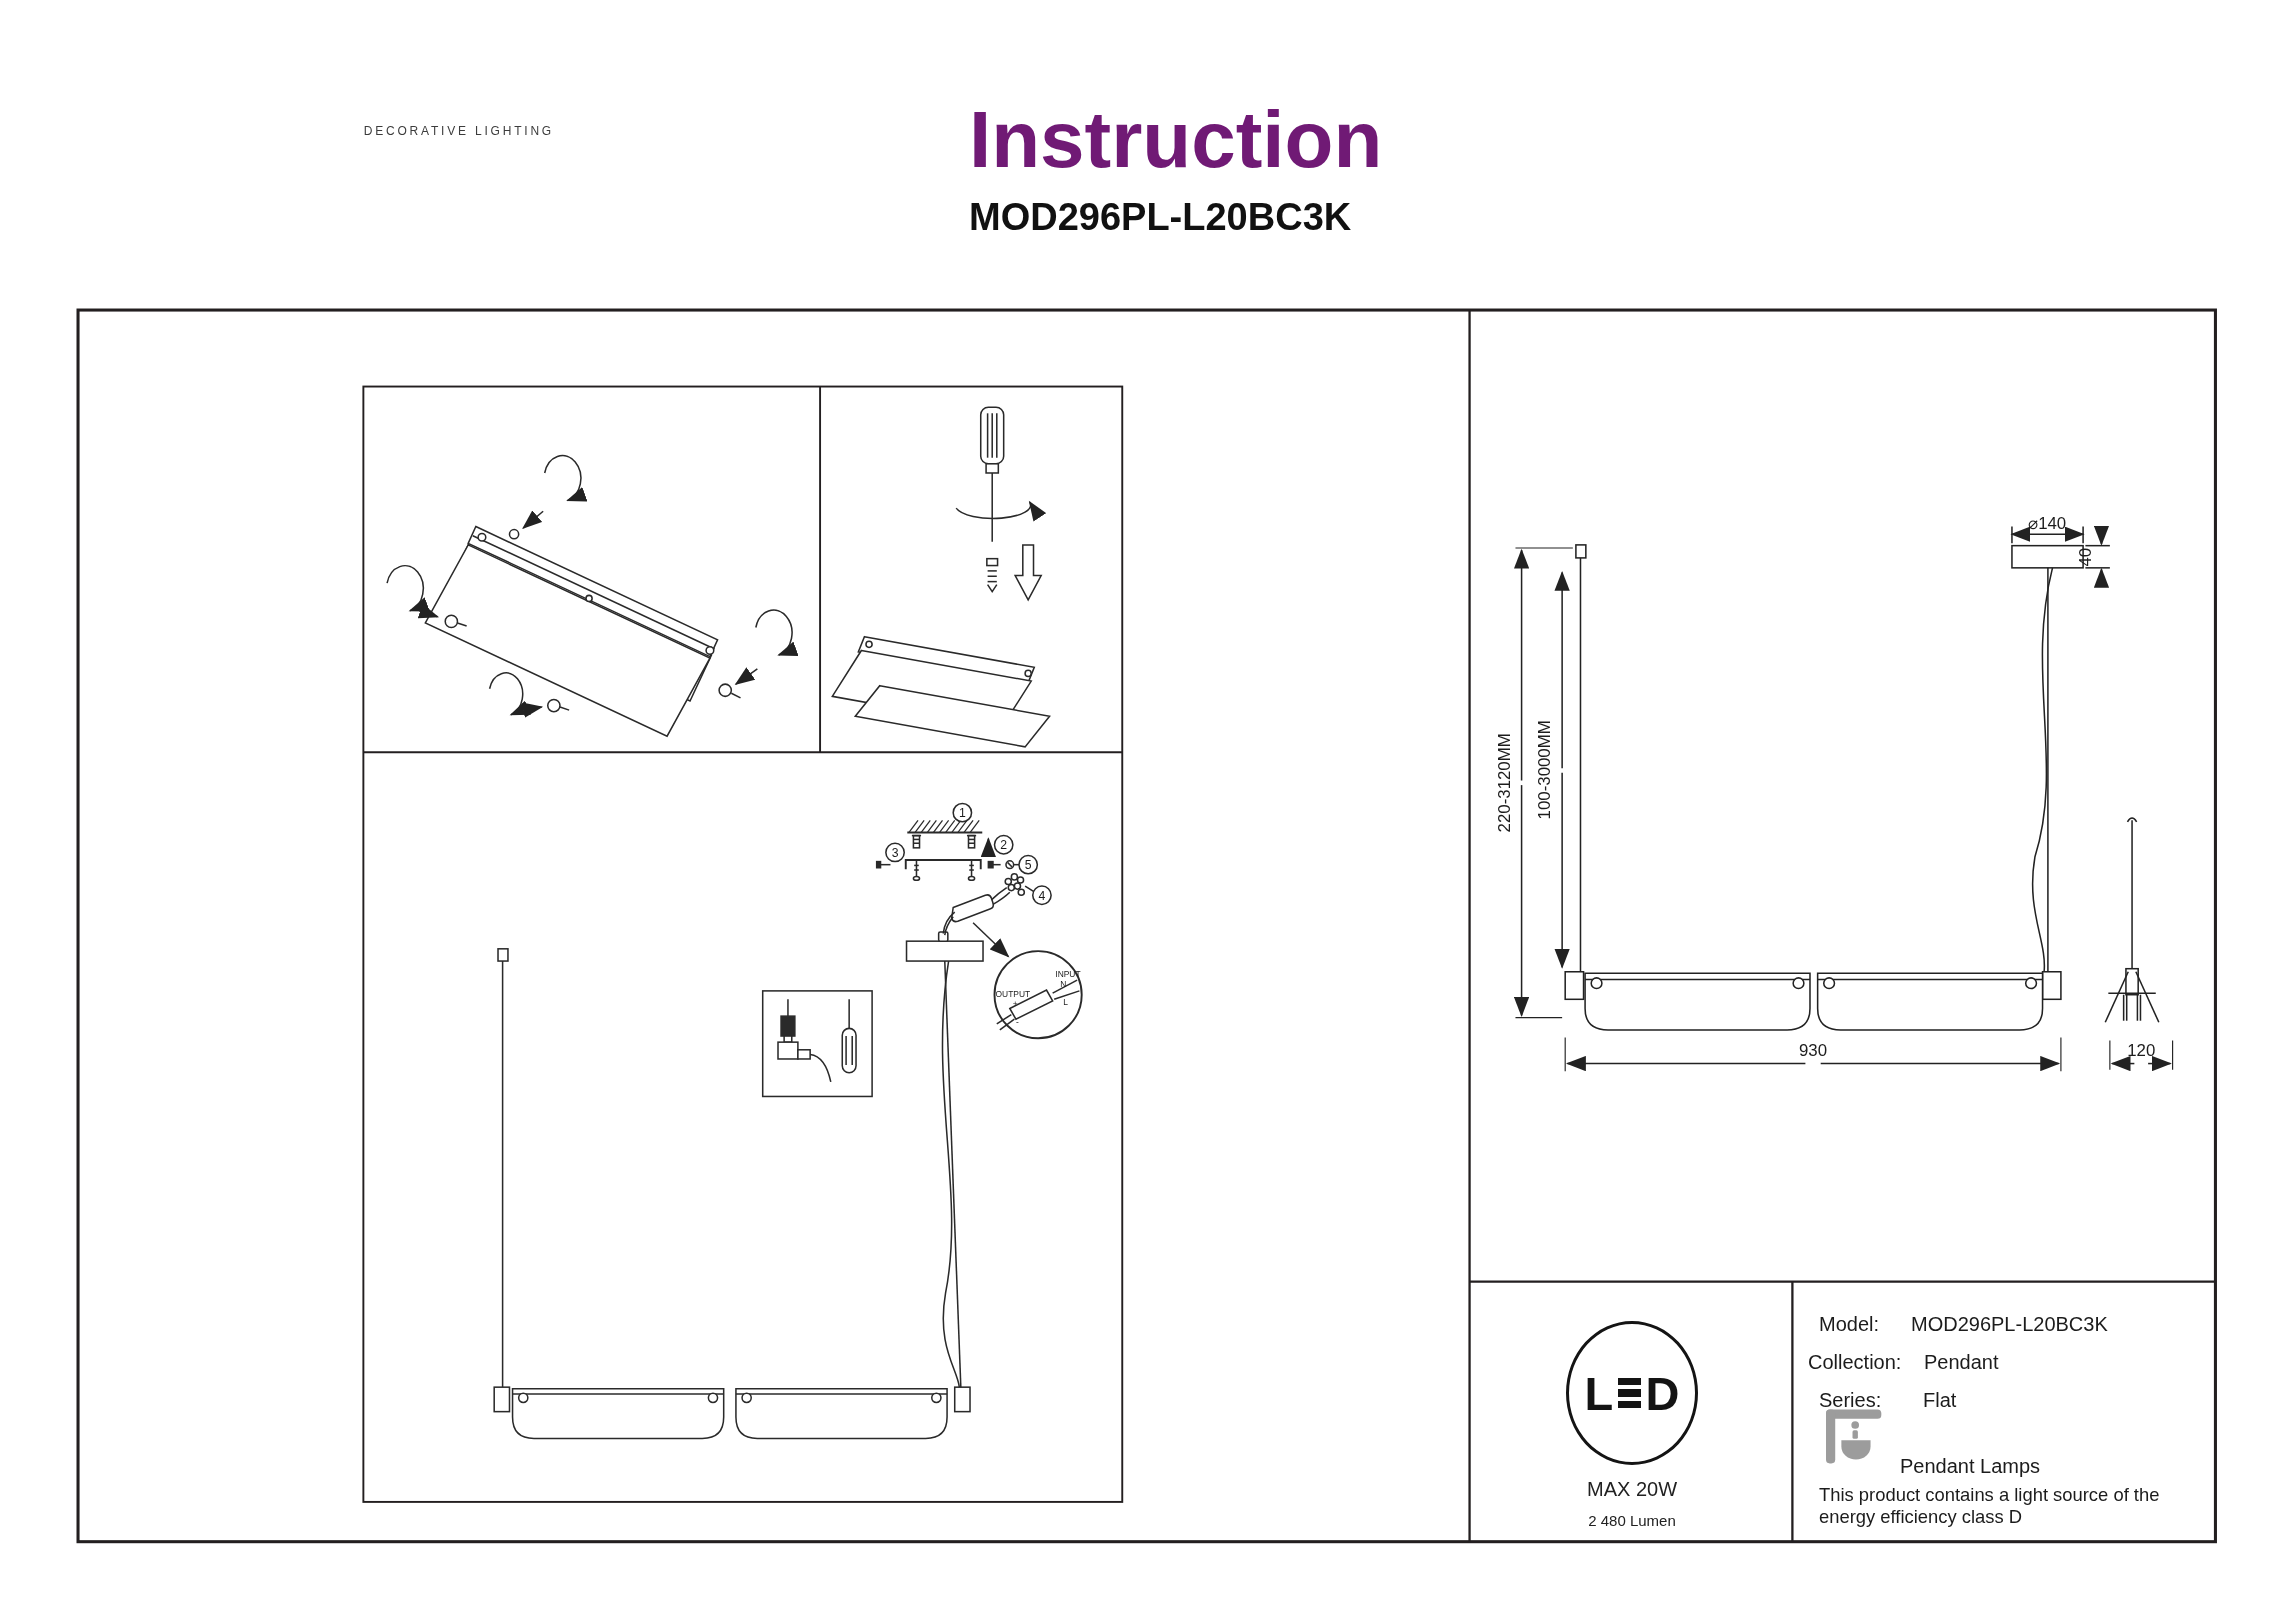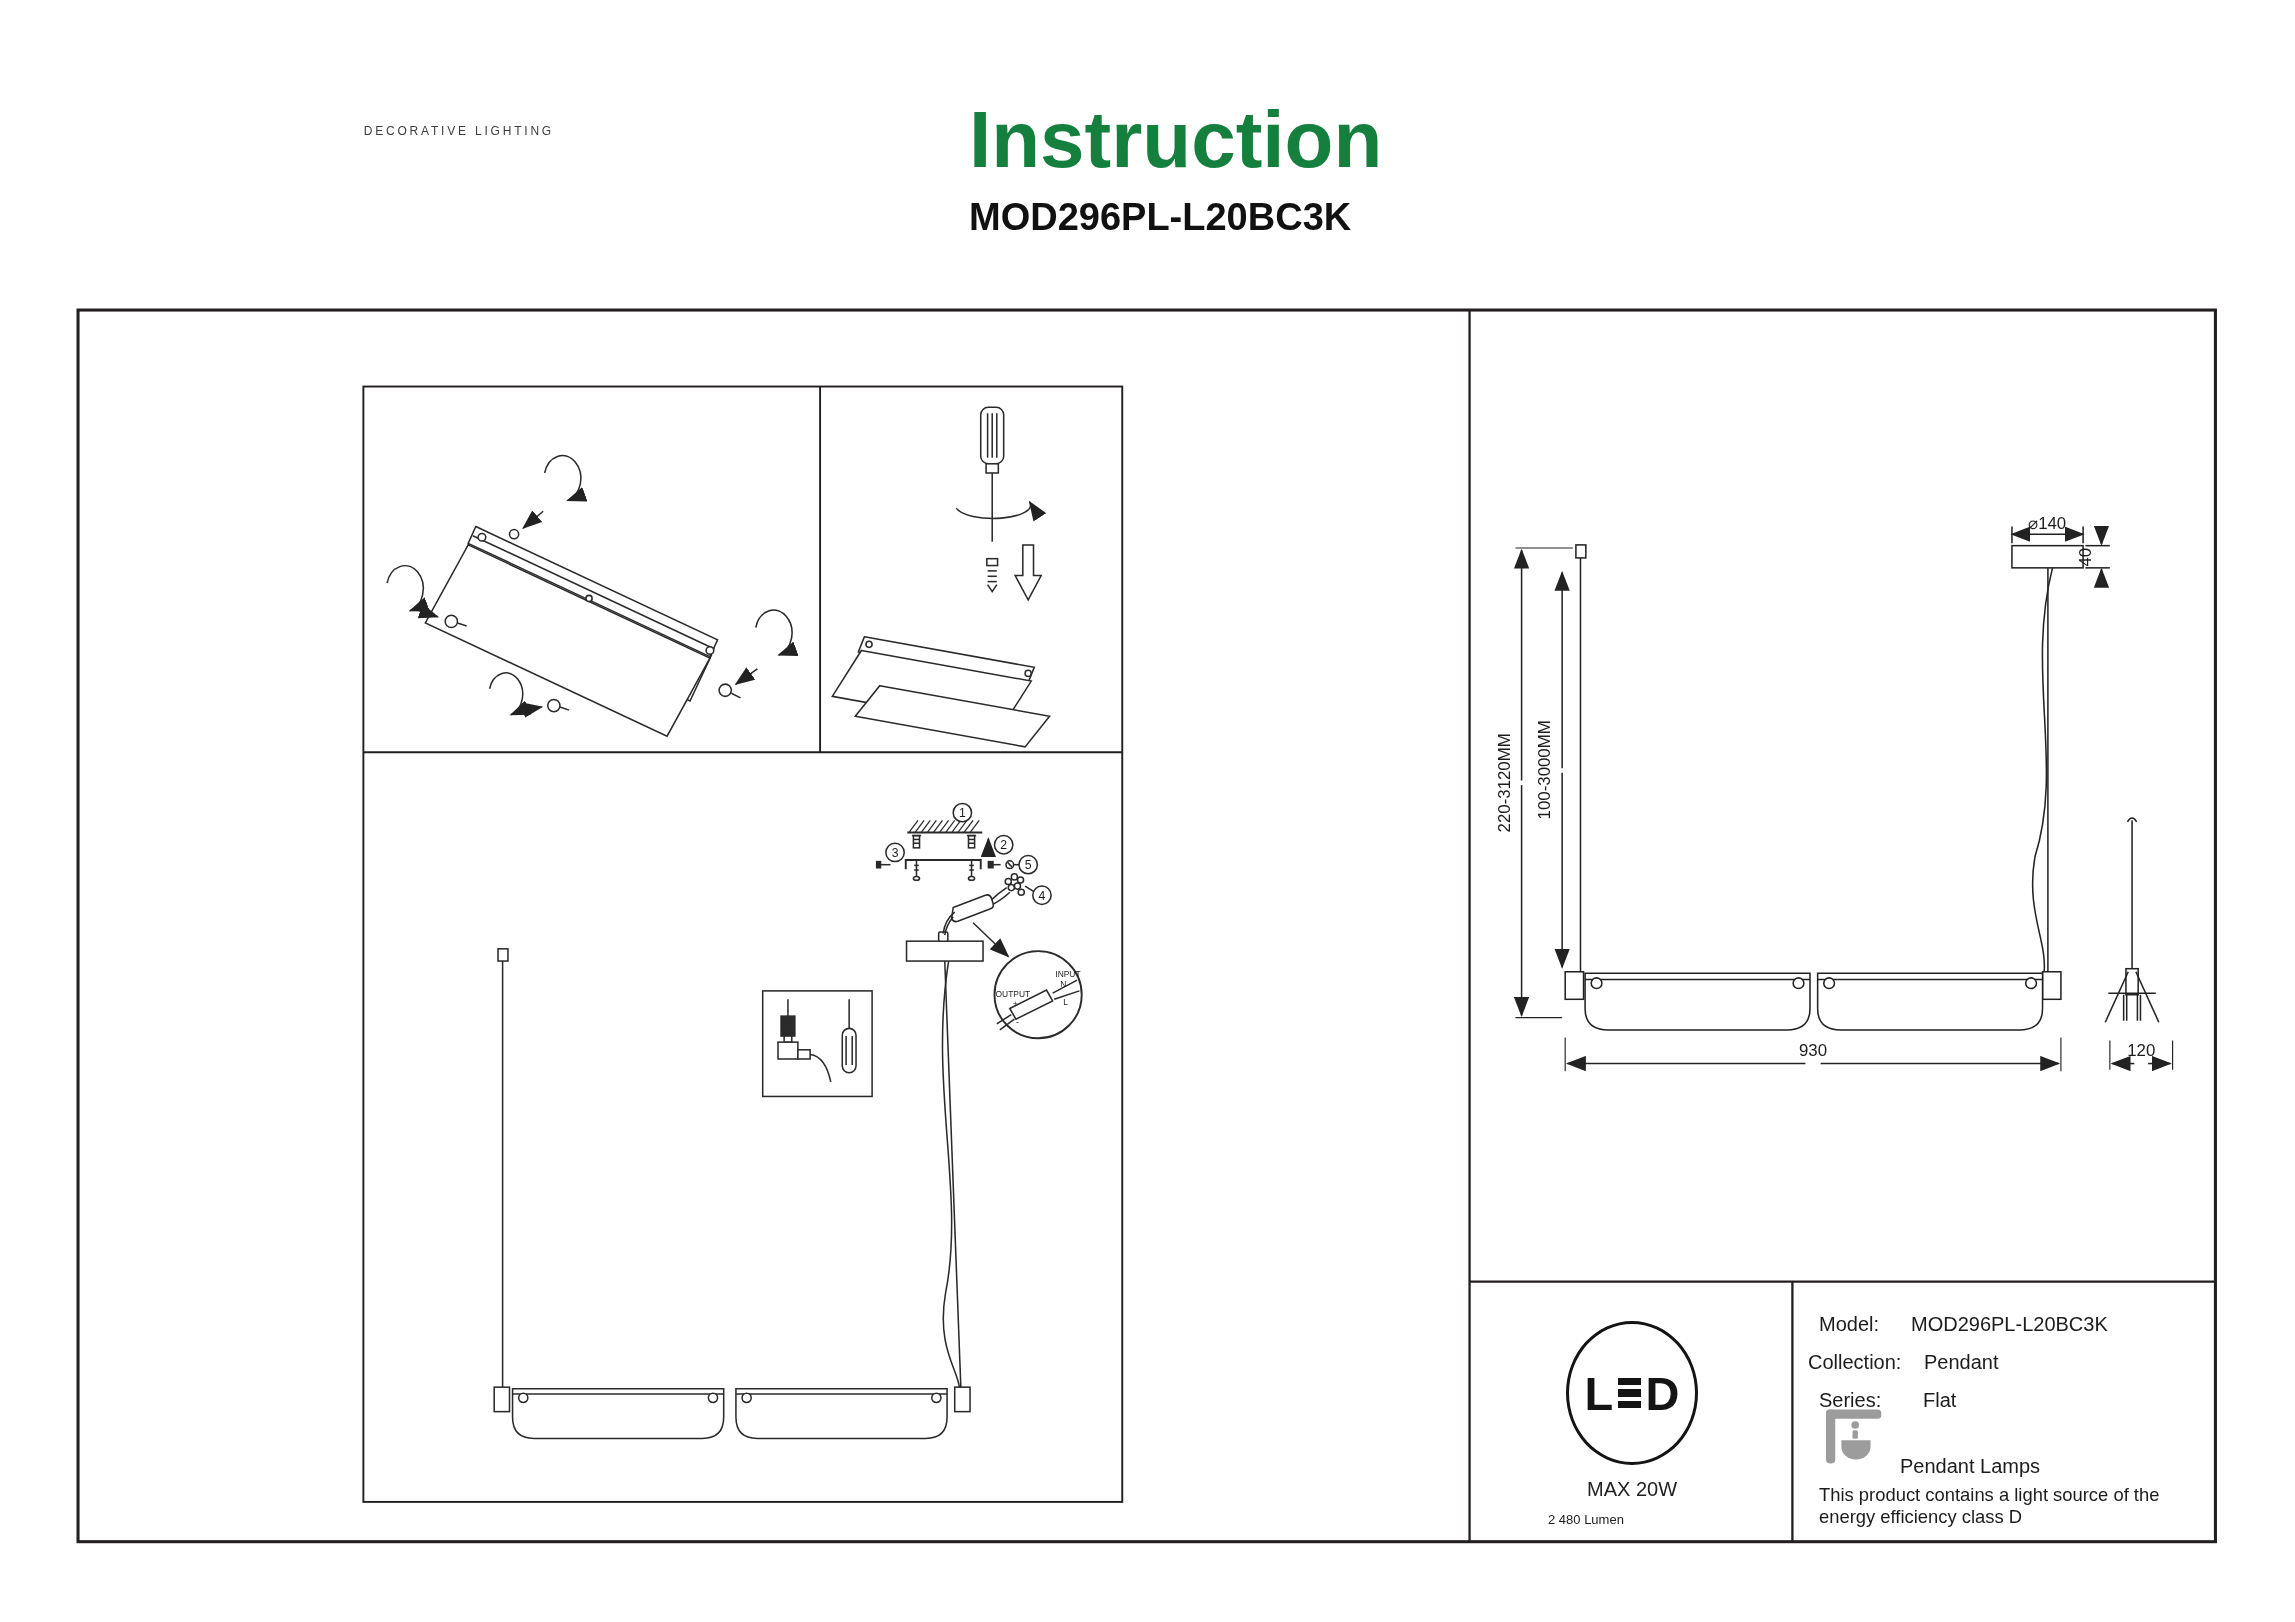--- a/index.html
+++ b/index.html
@@ -29,39 +29,39 @@
   .wordmark .li .dot{
     position:absolute;top:-12.2px;left:50%;transform:translateX(-50%);
     width:14.5px;height:19px;border-radius:50%;background:var(--accent);
   }
   .tagline{
     margin-top:10.7px;text-align:right;
     font-size:12px;letter-spacing:2.8px;color:#3c3c3c;font-weight:400;
   }
   
   .title-block{position:absolute;left:969px;top:98px;}
-  .title-block h1{margin:0;font-size:80px;line-height:1.05;font-weight:bold;color:#15803d;}
+  .title-block h1{margin:0;font-size:80px;line-height:1.05;font-weight:bold;color:#701a75;}
   .title-block .model{margin-top:13.8px;font-size:38px;font-weight:600;color:#111;letter-spacing:0px;}
   
   svg.sheet{position:absolute;left:0;top:0;}
   svg.sheet text{font-family:"Liberation Sans", sans-serif;fill:#1d1d1d;}
   .dimtxt{font-size:22px;}
   .callout{font-size:16px;}
   .wiretxt{font-size:11px;}
   
   .led-circle{
     position:absolute;left:1566px;top:1321px;width:132px;height:144px;
     border:3.8px solid #141414;border-radius:50%;
     display:flex;align-items:center;justify-content:center;gap:4.6px;
   }
   .led-circle .ltr{font-size:47px;font-weight:bold;color:#141414;line-height:1;}
   .ebars{display:flex;flex-direction:column;gap:3.8px;}
   .ebars i{display:block;width:23px;height:7.7px;background:#141414;}
   .led-cap1{position:absolute;left:1566px;top:1478px;width:132px;text-align:center;font-size:20px;color:#222;}
-  .led-cap2{position:absolute;left:1548px;top:1512px;width:168px;font-size:13px;color:#222;}
+  .led-cap2{position:absolute;left:1548px;top:1512px;width:168px;text-align:center;font-size:15px;color:#222;}
   
   .info-row{position:absolute;font-size:20px;color:#1c1c1c;white-space:nowrap;}
   .note{position:absolute;left:1819px;top:1484px;width:360px;font-size:18.4px;line-height:1.22;color:#1c1c1c;}
   .pendant-icon{position:absolute;left:1826px;top:1405px;}
 </style>
 </head>
 <body>
 
 <div class="page">
 

